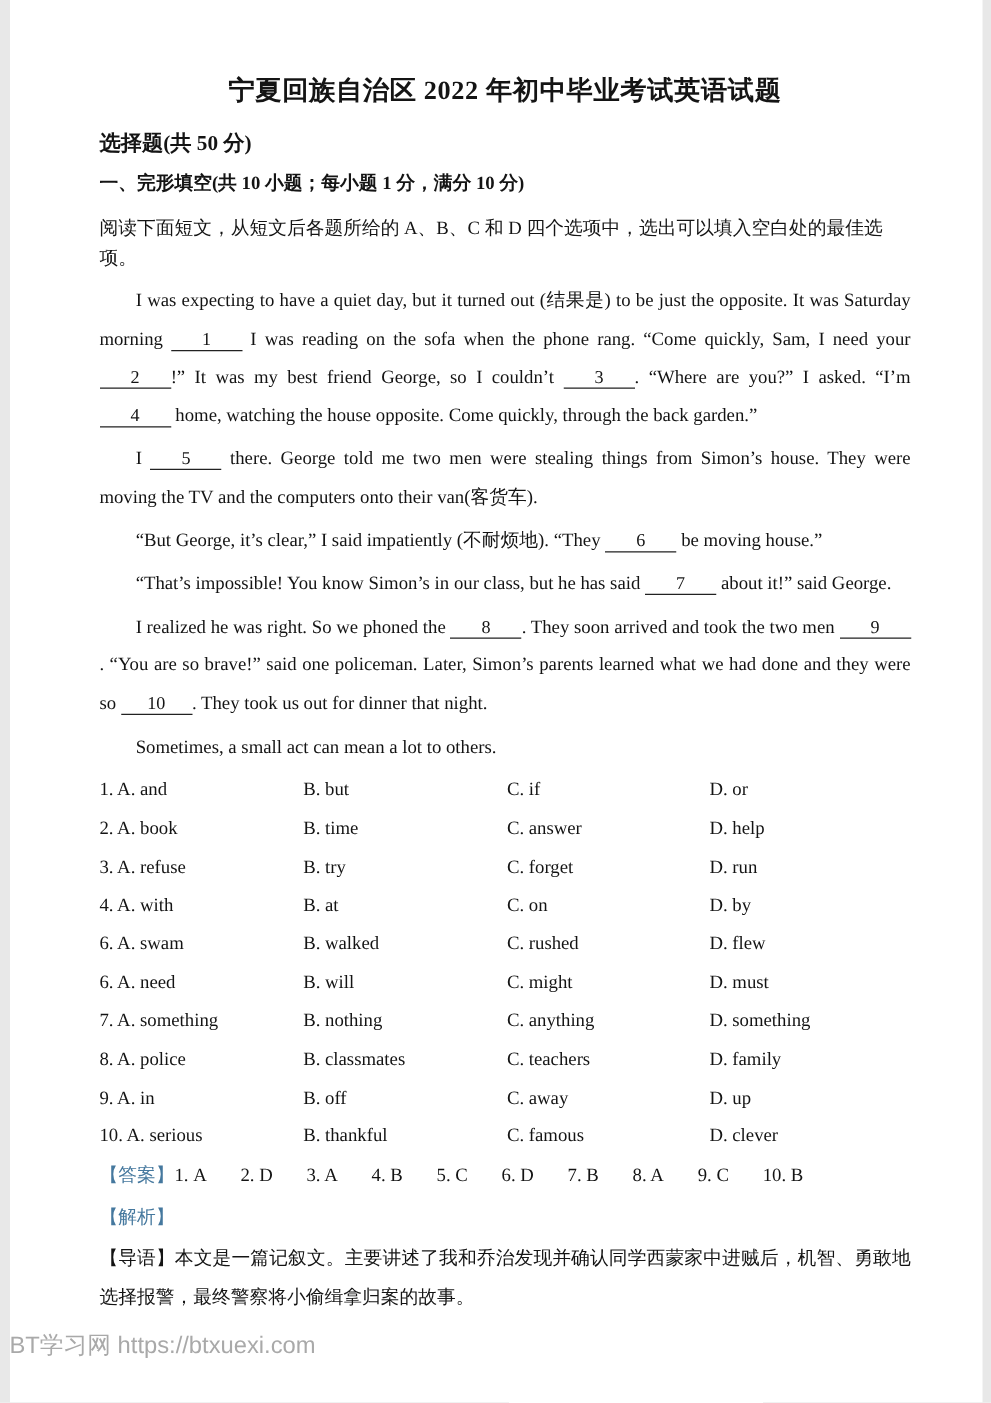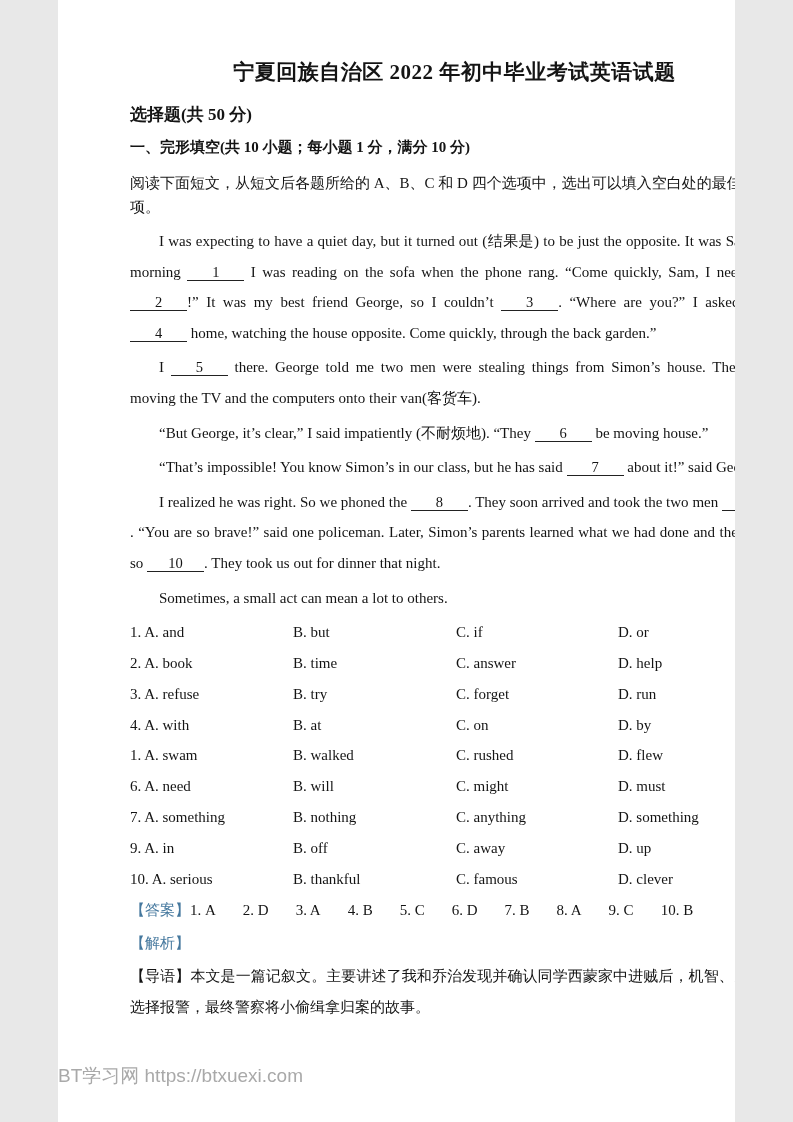--- a/index.html
+++ b/index.html
@@ -1,18 +1,18 @@
 <!DOCTYPE html>
 <html><head>
 <meta charset="utf-8">
 <style>
   * { box-sizing: border-box; }
   html, body { margin: 0; padding: 0; background: #e8e8e8; }
   .page {
-    width: 677px;
+    width: 778px;
     height: 1122px;
     margin: 0 auto;
     background: #ffffff;
     position: relative;
     overflow: hidden;
     font-family: "Liberation Serif", "DejaVu Serif", serif;
     color: #141414;
   }
   .content {
     position: absolute;
@@ -142,38 +142,44 @@
           <span class="option-cell">C. forget</span>
           <span class="option-cell">D. run</span>
         </div>
         <div class="option-row">
           <span class="option-cell">4. A. with</span>
           <span class="option-cell">B. at</span>
           <span class="option-cell">C. on</span>
           <span class="option-cell">D. by</span>
         </div>
         <div class="option-row">
-          <span class="option-cell">1. A. swam</span>
+          <span class="option-cell">6. A. swam</span>
           <span class="option-cell">B. walked</span>
           <span class="option-cell">C. rushed</span>
           <span class="option-cell">D. flew</span>
         </div>
         <div class="option-row">
           <span class="option-cell">6. A. need</span>
           <span class="option-cell">B. will</span>
           <span class="option-cell">C. might</span>
           <span class="option-cell">D. must</span>
         </div>
         <div class="option-row">
           <span class="option-cell">7. A. something</span>
           <span class="option-cell">B. nothing</span>
           <span class="option-cell">C. anything</span>
           <span class="option-cell">D. something</span>
         </div>
         <div class="option-row">
+          <span class="option-cell">8. A. police</span>
+          <span class="option-cell">B. classmates</span>
+          <span class="option-cell">C. teachers</span>
+          <span class="option-cell">D. family</span>
+        </div>
+        <div class="option-row">
           <span class="option-cell">9. A. in</span>
           <span class="option-cell">B. off</span>
           <span class="option-cell">C. away</span>
           <span class="option-cell">D. up</span>
         </div>
         <div class="option-row">
           <span class="option-cell">10. A. serious</span>
           <span class="option-cell">B. thankful</span>
           <span class="option-cell">C. famous</span>
           <span class="option-cell">D. clever</span>

